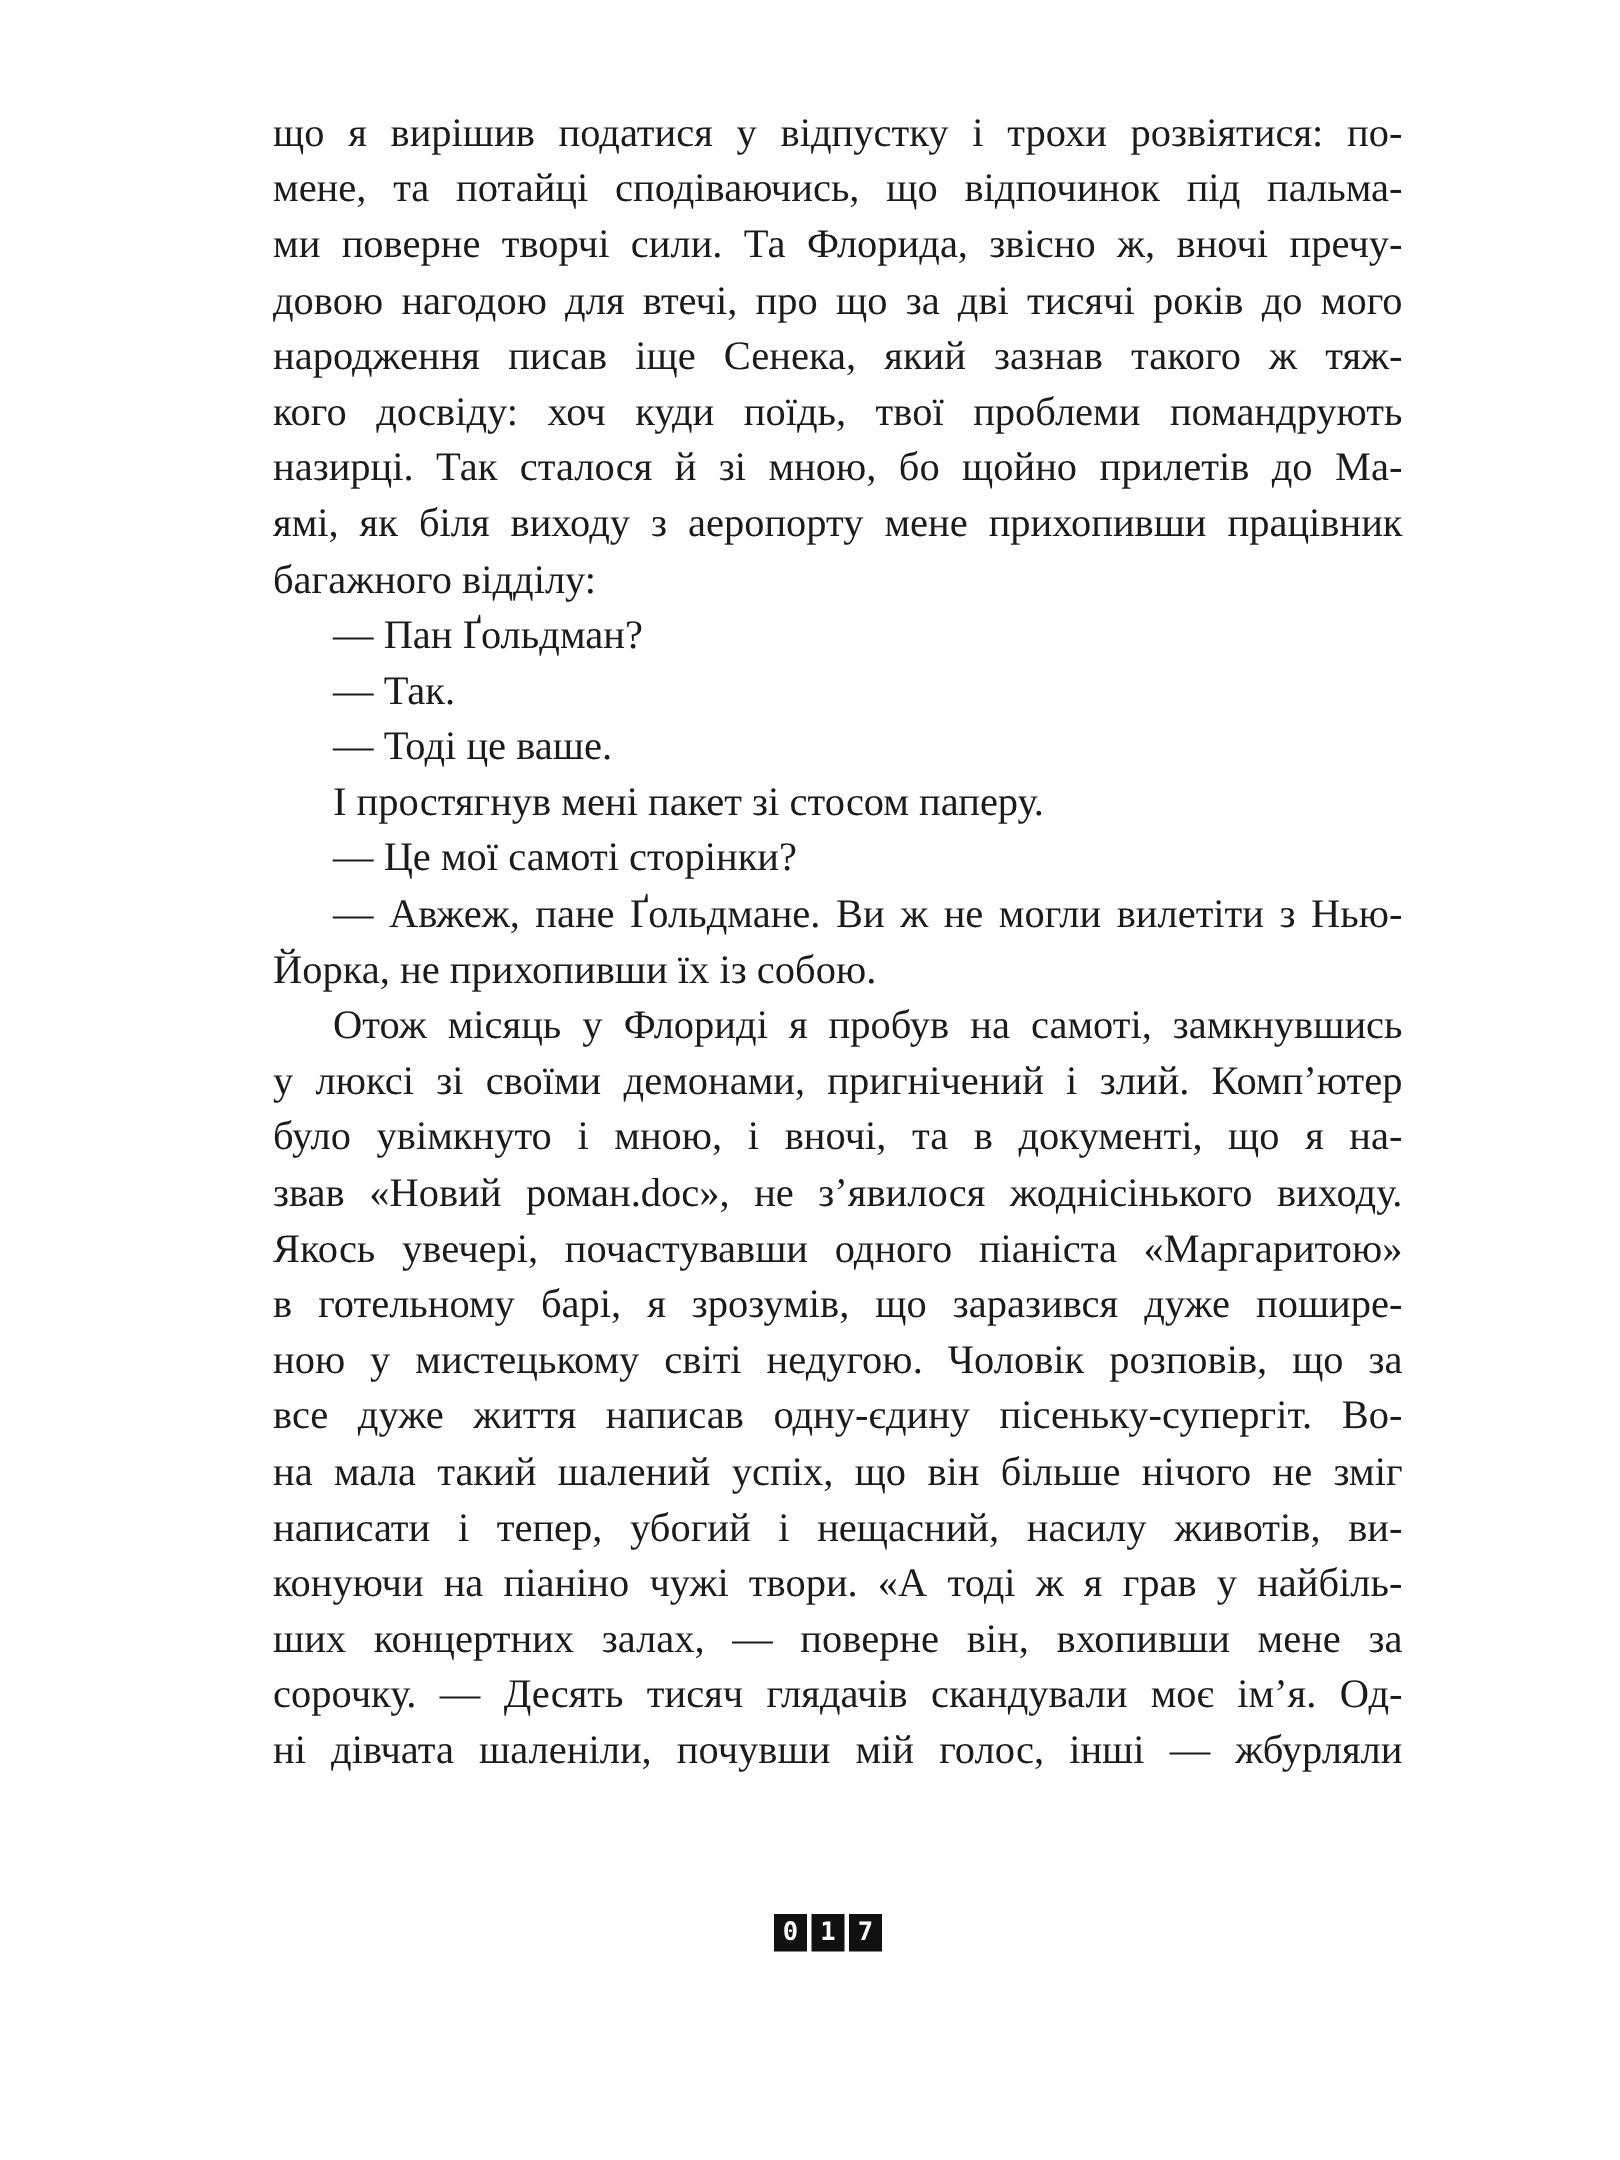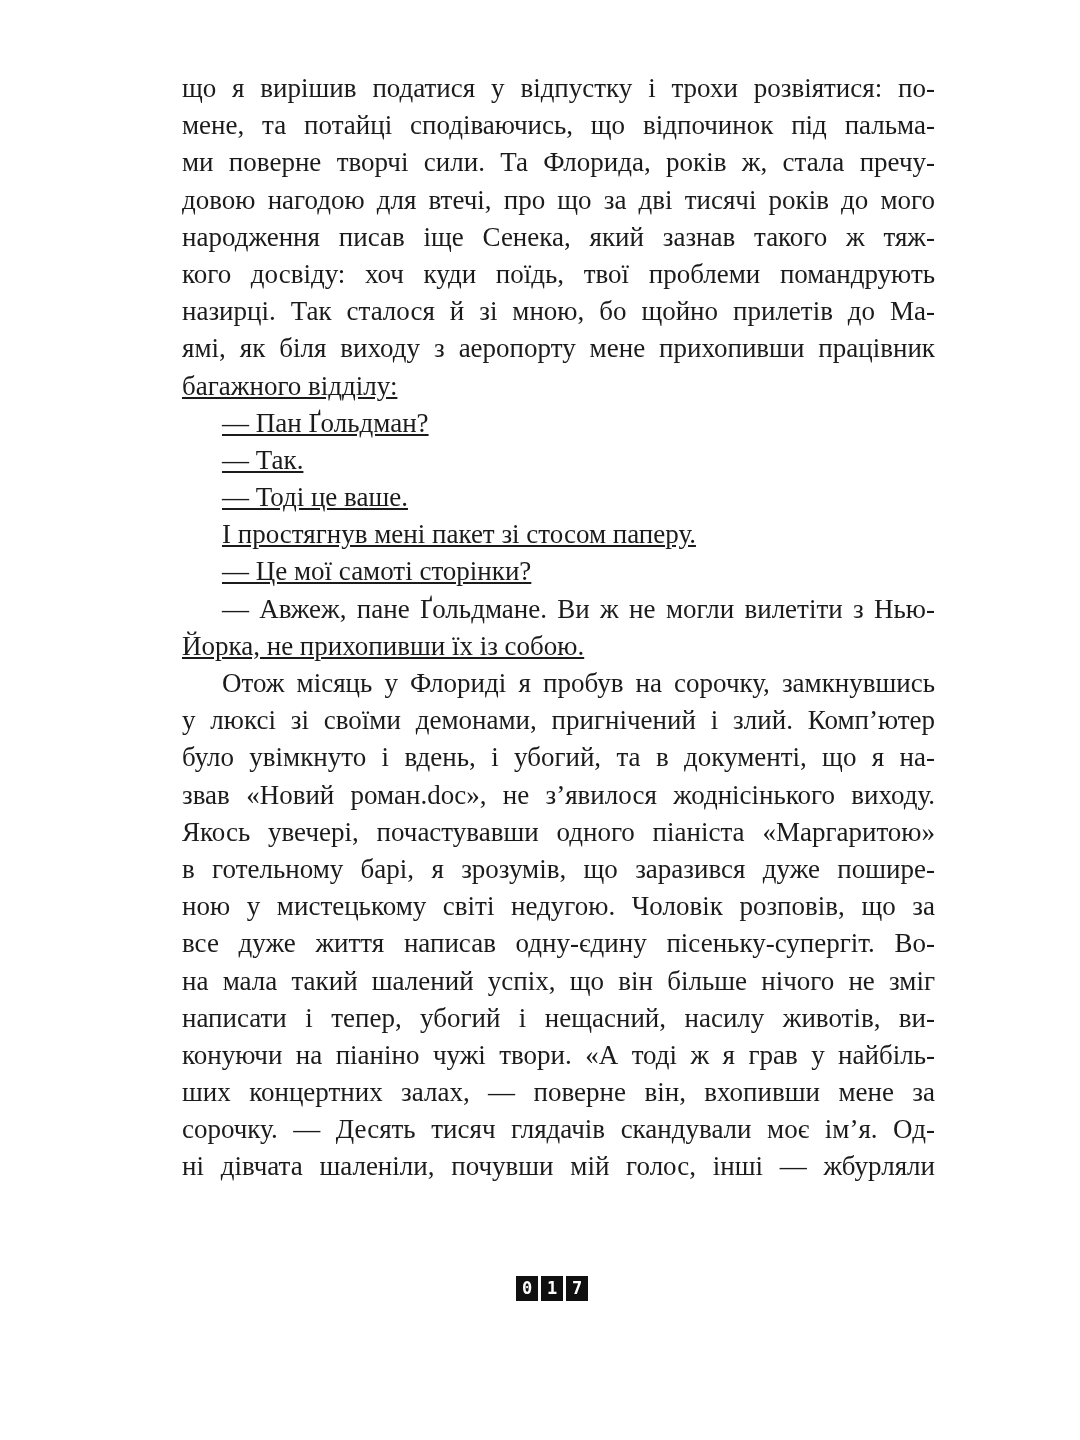--- a/index.html
+++ b/index.html
@@ -25,21 +25,20 @@
     line-height: 37.2px;
   }
   .line {
     height: 37.2px;
     text-align: justify;
     text-align-last: justify;
     white-space: normal;
   }
   .line.short {
     text-align-last: left;
-    text-decoration: underline;
   }
   .line.indent {
     text-indent: 40px;
   }
   .page-number {
     position: absolute;
     left: 552px;
     top: 1276px;
     transform: translateX(-50%);
     display: flex;
@@ -59,37 +58,37 @@
   }
 </style>
 </head>
 <body>
 
 <div class="page">
 
   <div class="text-block">
       <div class="line">що я вирішив податися у відпустку і трохи розвіятися: по-</div>
       <div class="line">мене, та потайці сподіваючись, що відпочинок під пальма-</div>
-      <div class="line">ми поверне творчі сили. Та Флорида, років ж, стала пречу-</div>
+      <div class="line">ми поверне творчі сили. Та Флорида, звісно ж, вночі пречу-</div>
       <div class="line">довою нагодою для втечі, про що за дві тисячі років до мого</div>
       <div class="line">народження писав іще Сенека, який зазнав такого ж тяж-</div>
       <div class="line">кого досвіду: хоч куди поїдь, твої проблеми помандрують</div>
       <div class="line">назирці. Так сталося й зі мною, бо щойно прилетів до Ма-</div>
       <div class="line">ямі, як біля виходу з аеропорту мене прихопивши працівник</div>
       <div class="line short">багажного відділу:</div>
       <div class="line short indent">— Пан Ґольдман?</div>
       <div class="line short indent">— Так.</div>
       <div class="line short indent">— Тоді це ваше.</div>
       <div class="line short indent">І простягнув мені пакет зі стосом паперу.</div>
       <div class="line short indent">— Це мої самоті сторінки?</div>
       <div class="line indent">— Авжеж, пане Ґольдмане. Ви ж не могли вилетіти з Нью-</div>
       <div class="line short">Йорка, не прихопивши їх із собою.</div>
-      <div class="line indent">Отож місяць у Флориді я пробув на сорочку, замкнувшись</div>
+      <div class="line indent">Отож місяць у Флориді я пробув на самоті, замкнувшись</div>
       <div class="line">у люксі зі своїми демонами, пригнічений і злий. Комп’ютер</div>
-      <div class="line">було увімкнуто і вдень, і убогий, та в документі, що я на-</div>
+      <div class="line">було увімкнуто і мною, і вночі, та в документі, що я на-</div>
       <div class="line">звав «Новий роман.doc», не з’явилося жоднісінького виходу.</div>
       <div class="line">Якось увечері, почастувавши одного піаніста «Маргаритою»</div>
       <div class="line">в готельному барі, я зрозумів, що заразився дуже пошире-</div>
       <div class="line">ною у мистецькому світі недугою. Чоловік розповів, що за</div>
       <div class="line">все дуже життя написав одну-єдину пісеньку-супергіт. Во-</div>
       <div class="line">на мала такий шалений успіх, що він більше нічого не зміг</div>
       <div class="line">написати і тепер, убогий і нещасний, насилу животів, ви-</div>
       <div class="line">конуючи на піаніно чужі твори. «А тоді ж я грав у найбіль-</div>
       <div class="line">ших концертних залах, — поверне він, вхопивши мене за</div>
       <div class="line">сорочку. — Десять тисяч глядачів скандували моє ім’я. Од-</div>

